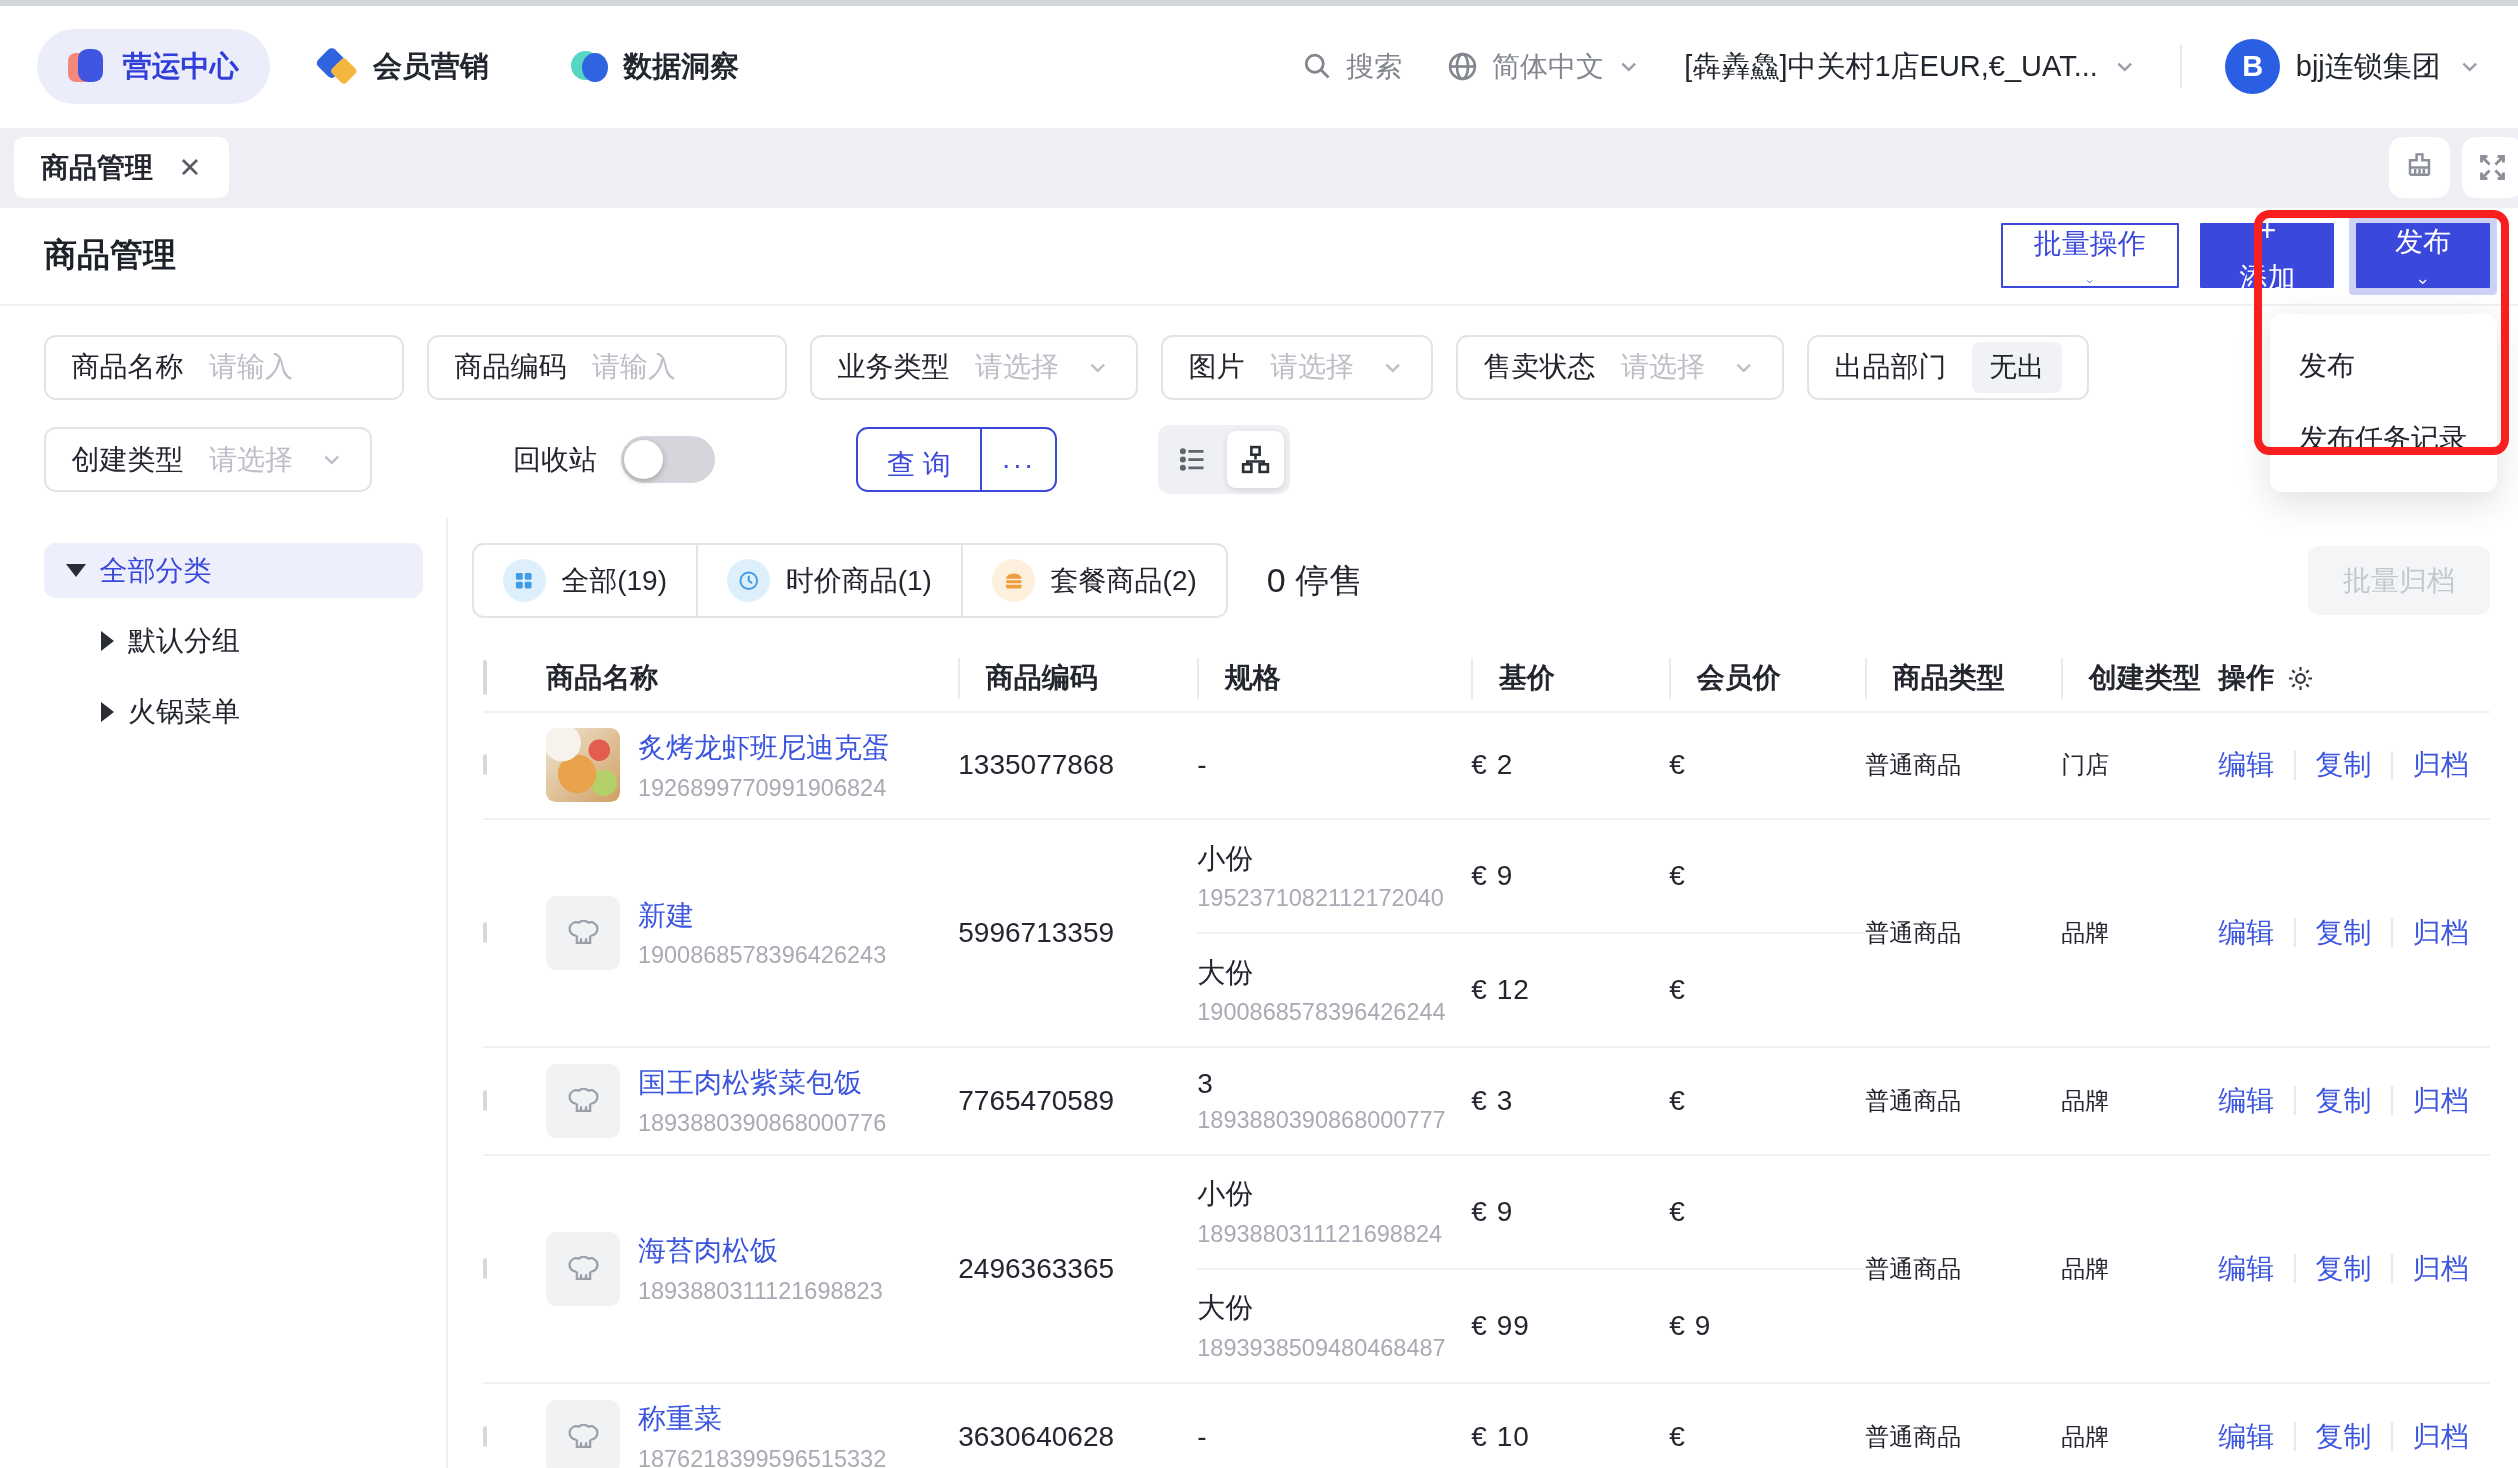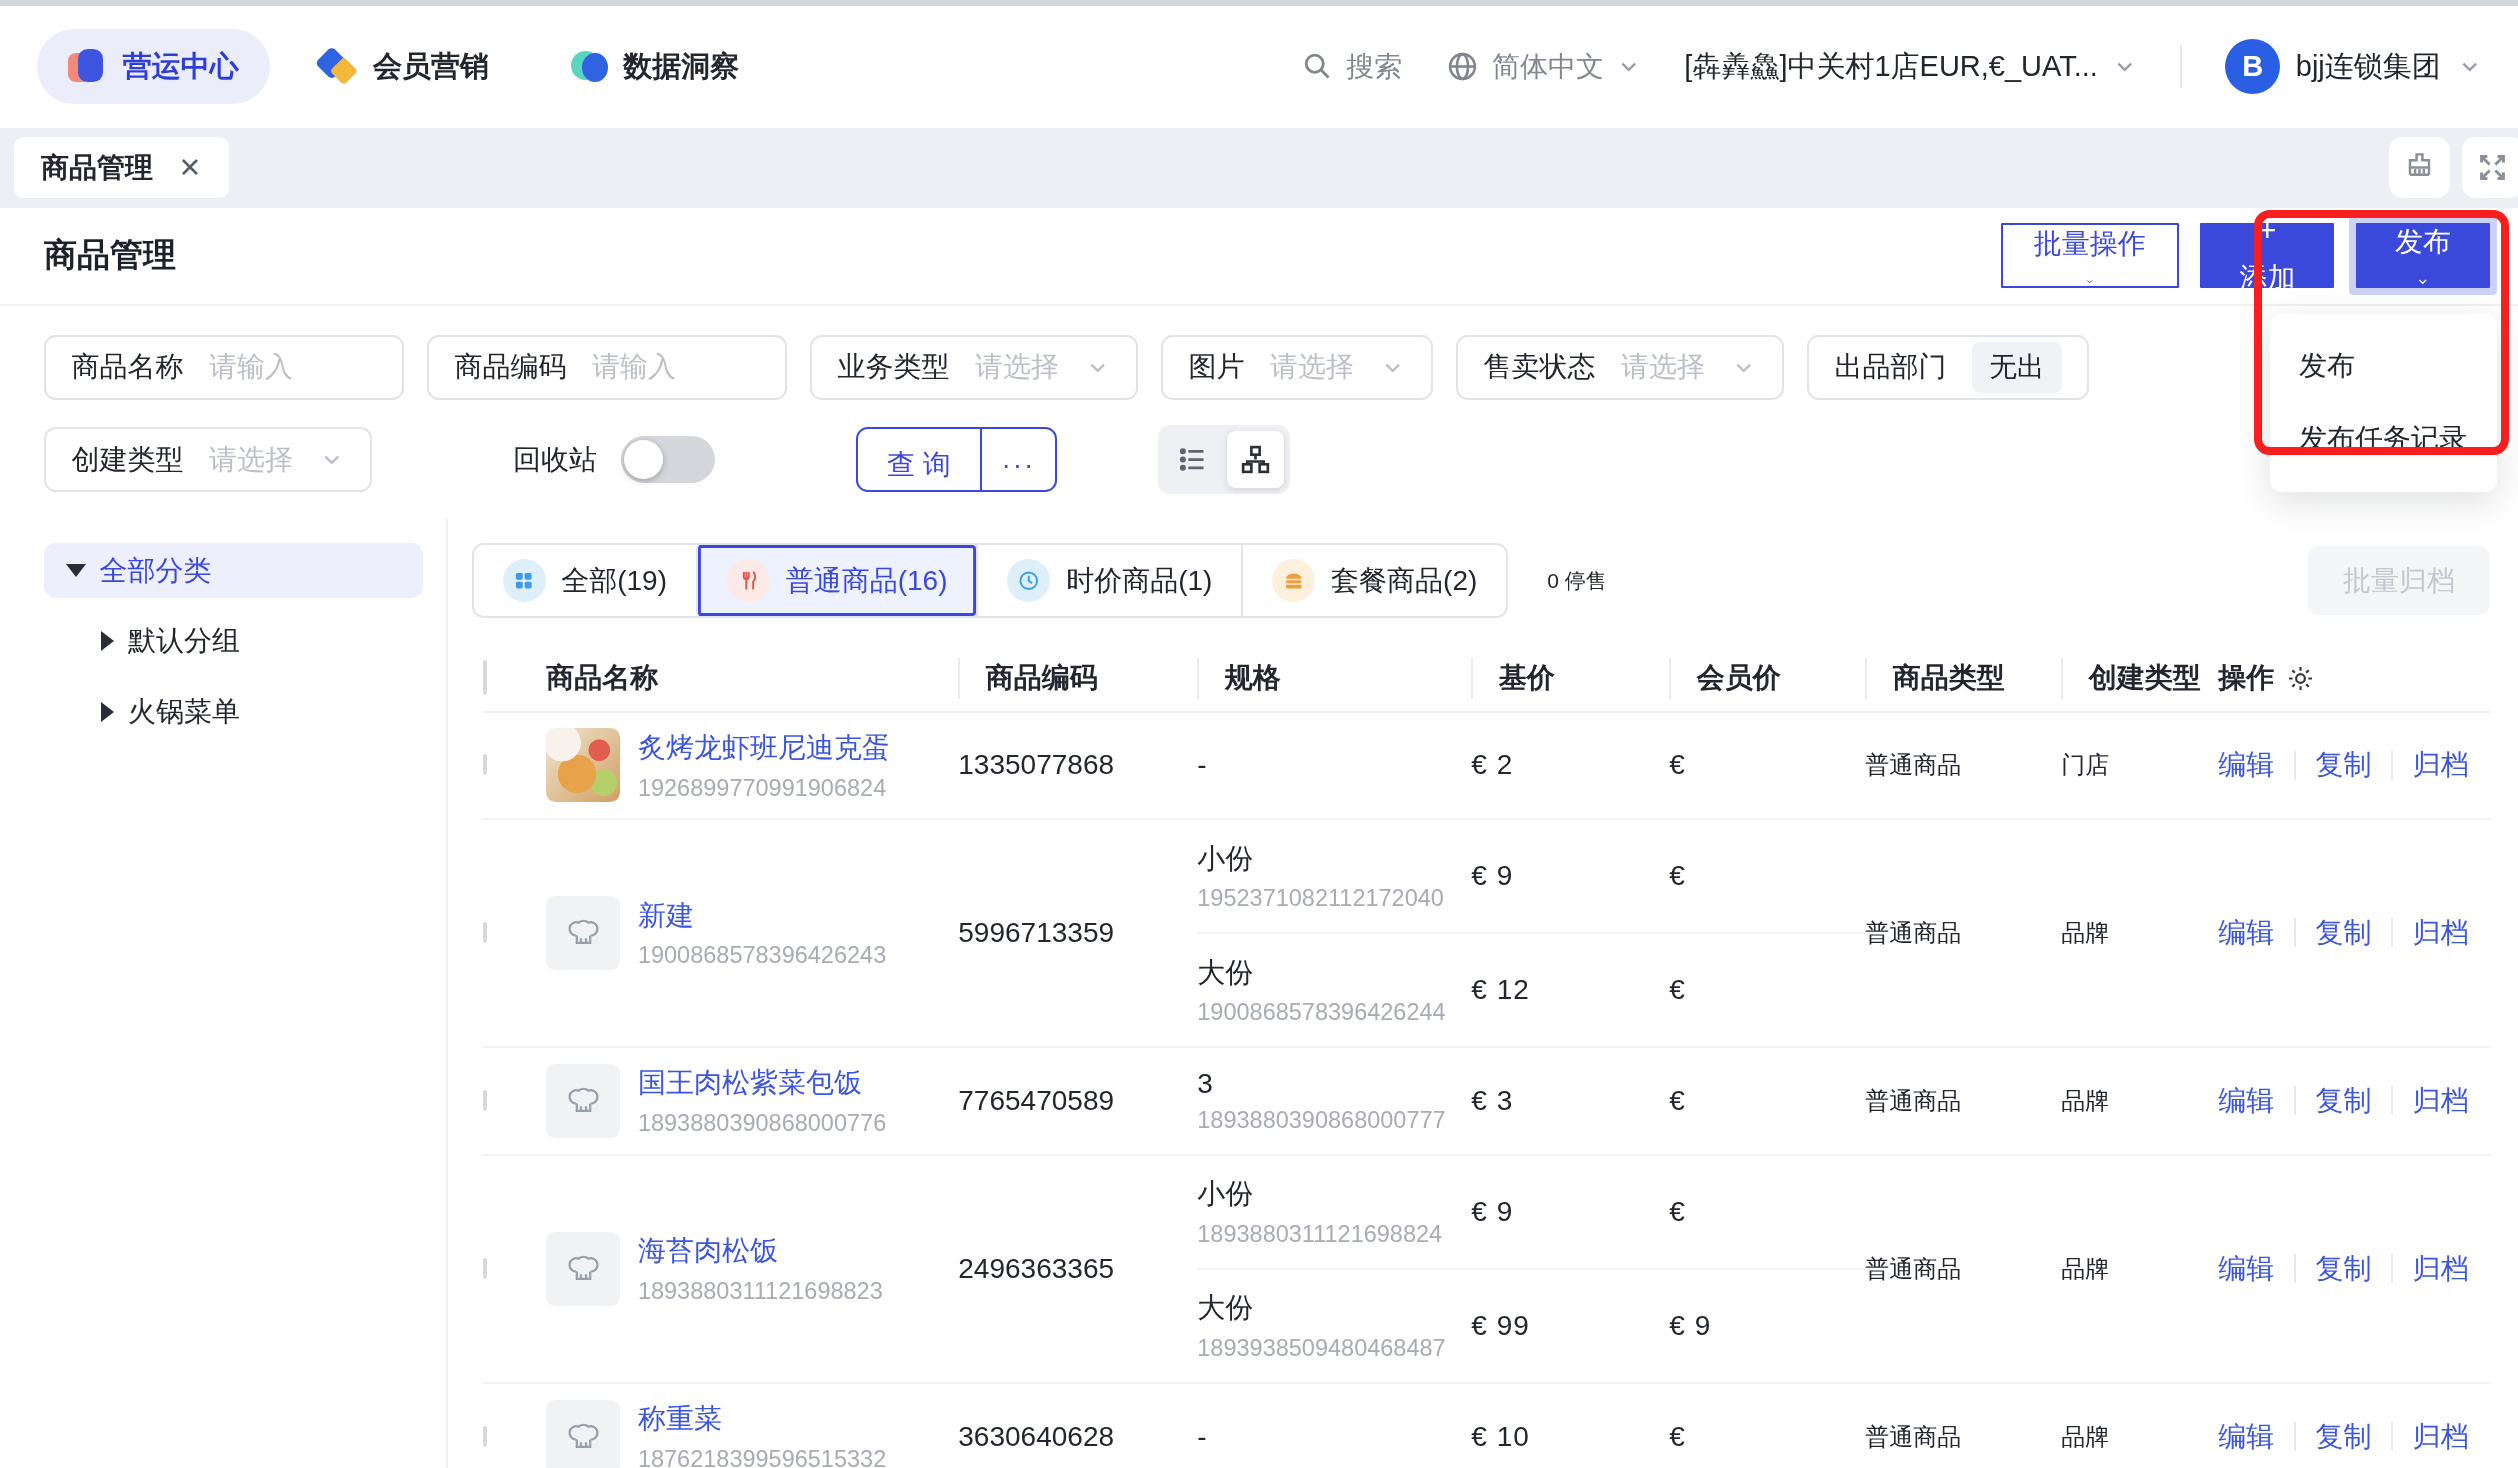--- a/index.html
+++ b/index.html
@@ -93,21 +93,21 @@
   .content { flex:1 1 auto; padding:25.5px 0 0 23.5px; min-width:0; }
 
   
   .type-row { display:flex; align-items:center; }
   .seg-tabs { display:flex; border:2px solid #e3e4e9; border-radius:11.8px; background:#fff; }
   .seg { display:flex; align-items:center; gap:15.7px; padding:0 29px; height:71px; font-size:28px; cursor:pointer; position:relative; }
   .seg + .seg { border-left:2px solid #e3e4e9; }
   .seg.sel { box-shadow:inset 0 0 0 2.9px #3a48db; background:#eef1fe; color:#3a48db; border-radius:3.9px; }
   .seg-ico { width:43px; height:43px; border-radius:50%; display:flex; align-items:center; justify-content:center; flex:0 0 auto; }
   .bg-blue { background:#ddeffb; } .bg-red { background:#fdeae8; } .bg-org { background:#fdf0dc; }
-  .stopsale { margin-left:39px; font-size:21px; }
+  .stopsale { margin-left:39px; font-size:34px; }
   .batch-archive { margin-left:auto; background:#f4f5f7; color:#c4c7cd; font-size:28px; border:none;
     border-radius:11.8px; height:69px; padding:0 35px; cursor:not-allowed; }
 
   
   .table { margin-top:27.4px; padding-left:11.8px; }
   .row-grid { display:grid; grid-template-columns:63px 412px 239px 274px 198px 196px 196px 157px 1fr; align-items:center; }
   .thead { height:67px; border-bottom:2px solid #f0f1f4; font-weight:700; font-size:28px; }
   .th-sep { border-left:2px solid #e9ebef; height:41px; display:flex; align-items:center; padding-left:25.5px; }
   .th-plain { display:flex; align-items:center; gap:11.8px; }
   .checkbox { width:35px; height:35px; border:2px solid #d6d8dd; border-radius:8.8px; background:#fff; cursor:pointer; }
@@ -352,29 +352,20 @@
             <span class="seg-ico bg-blue">
               <svg class="glyph" width="23.5" height="23.5" viewBox="0 0 24 24" fill="#3f9be5">
                   <rect x="4" y="4" width="7" height="7" rx="1.5"></rect>
                   <rect x="13" y="4" width="7" height="7" rx="1.5"></rect>
                   <rect x="4" y="13" width="7" height="7" rx="1.5"></rect>
                   <rect x="13" y="13" width="7" height="7" rx="1.5"></rect>
                 </svg>
             </span>
             <span>全部(19)</span>
           </div>
-          <div class="seg sel">
-            <span class="seg-ico bg-red">
-              <svg class="glyph" width="23.5" height="23.5" viewBox="0 0 24 24" fill="none" stroke="#e0574f" stroke-width="2">
-                  <path d="M7 3v5a2.5 2.5 0 0 0 5 0V3M9.5 3v18"></path>
-                  <path d="M16.5 3c2.6 1.6 2.6 8.4 0 10v8"></path>
-                </svg>
-            </span>
-            <span>普通商品(16)</span>
-          </div>
           <div class="seg">
             <span class="seg-ico bg-blue">
               <svg class="glyph" width="23.5" height="23.5" viewBox="0 0 24 24" fill="none" stroke="#3f9be5" stroke-width="2">
                   <circle cx="12" cy="12" r="8.5"></circle>
                   <path d="M12 7v5l3.5 2.5"></path>
                 </svg>
             </span>
             <span>时价商品(1)</span>
           </div>
           <div class="seg">

